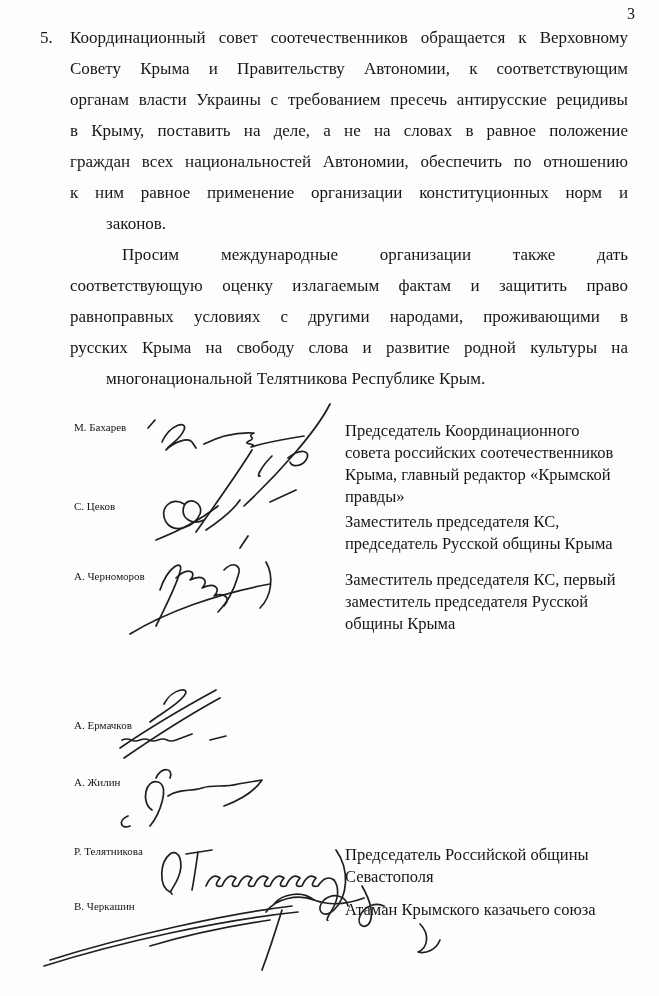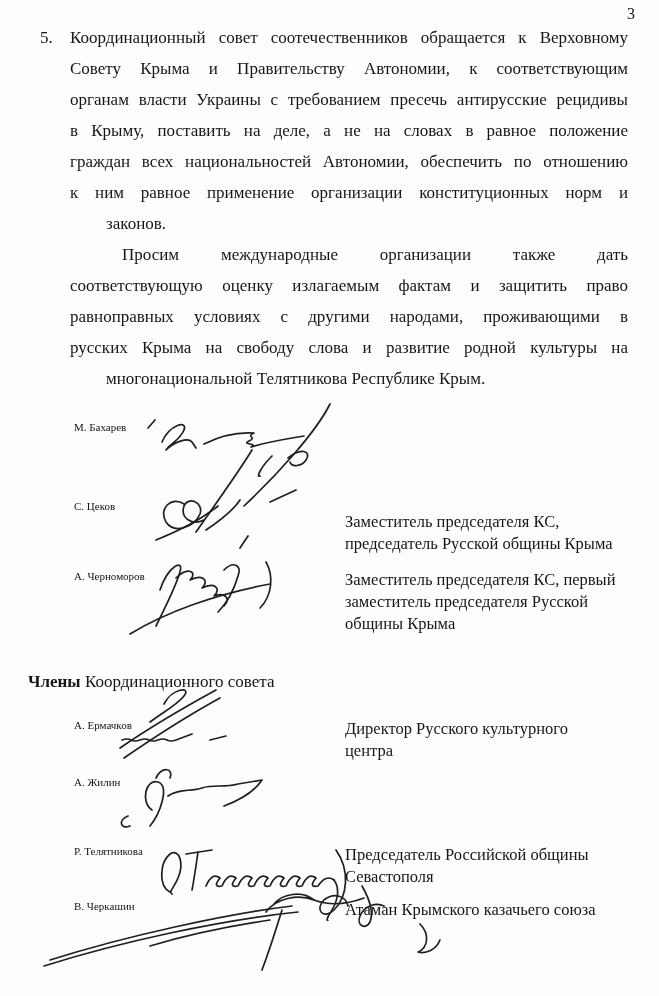--- a/index.html
+++ b/index.html
@@ -76,37 +76,36 @@
     <div class="jline">к ним равное применение организации конституционных норм и</div>
     <div class="jline last">законов.</div>
     <div class="jline indent">Просим международные организации также дать</div>
     <div class="jline">соответствующую оценку излагаемым фактам и защитить право</div>
     <div class="jline">равноправных условиях с другими народами, проживающими в</div>
     <div class="jline">русских Крыма на свободу слова и развитие родной культуры на</div>
     <div class="jline last">многонациональной Телятникова Республике Крым.</div>
   </div>
 
   <span class="sig-name" style="top:421px">М. Бахарев</span>
+  <div class="sig-title" style="top:420px">Председатель Координационного
+совета российских соотечественников
+Крыма, главный редактор «Крымской
+правды»</div>
 
   <span class="sig-name" style="top:500px">С. Цеков</span>
   <div class="sig-title" style="top:511px">Заместитель председателя КС,
 председатель Русской общины Крыма</div>
 
   <span class="sig-name" style="top:570px">А. Черноморов</span>
   <div class="sig-title" style="top:569px">Заместитель председателя КС, первый
 заместитель председателя Русской
 общины Крыма</div>
 
-  <div class="members-heading">
-    <span class="b">Члены</span><span> Координационного совета</span>
-  </div>
 
   <span class="sig-name" style="top:719px">А. Ермачков</span>
-  <div class="sig-title" style="top:718px">Директор Русского культурного
-центра</div>
 
   <span class="sig-name" style="top:776px">А. Жилин</span>
 
   <span class="sig-name" style="top:845px">Р. Телятникова</span>
   <div class="sig-title" style="top:844px">Председатель Российской общины
 Севастополя</div>
 
   <span class="sig-name" style="top:900px">В. Черкашин</span>
   <div class="sig-title" style="top:899px">Атаман Крымского казачьего союза</div>
 

